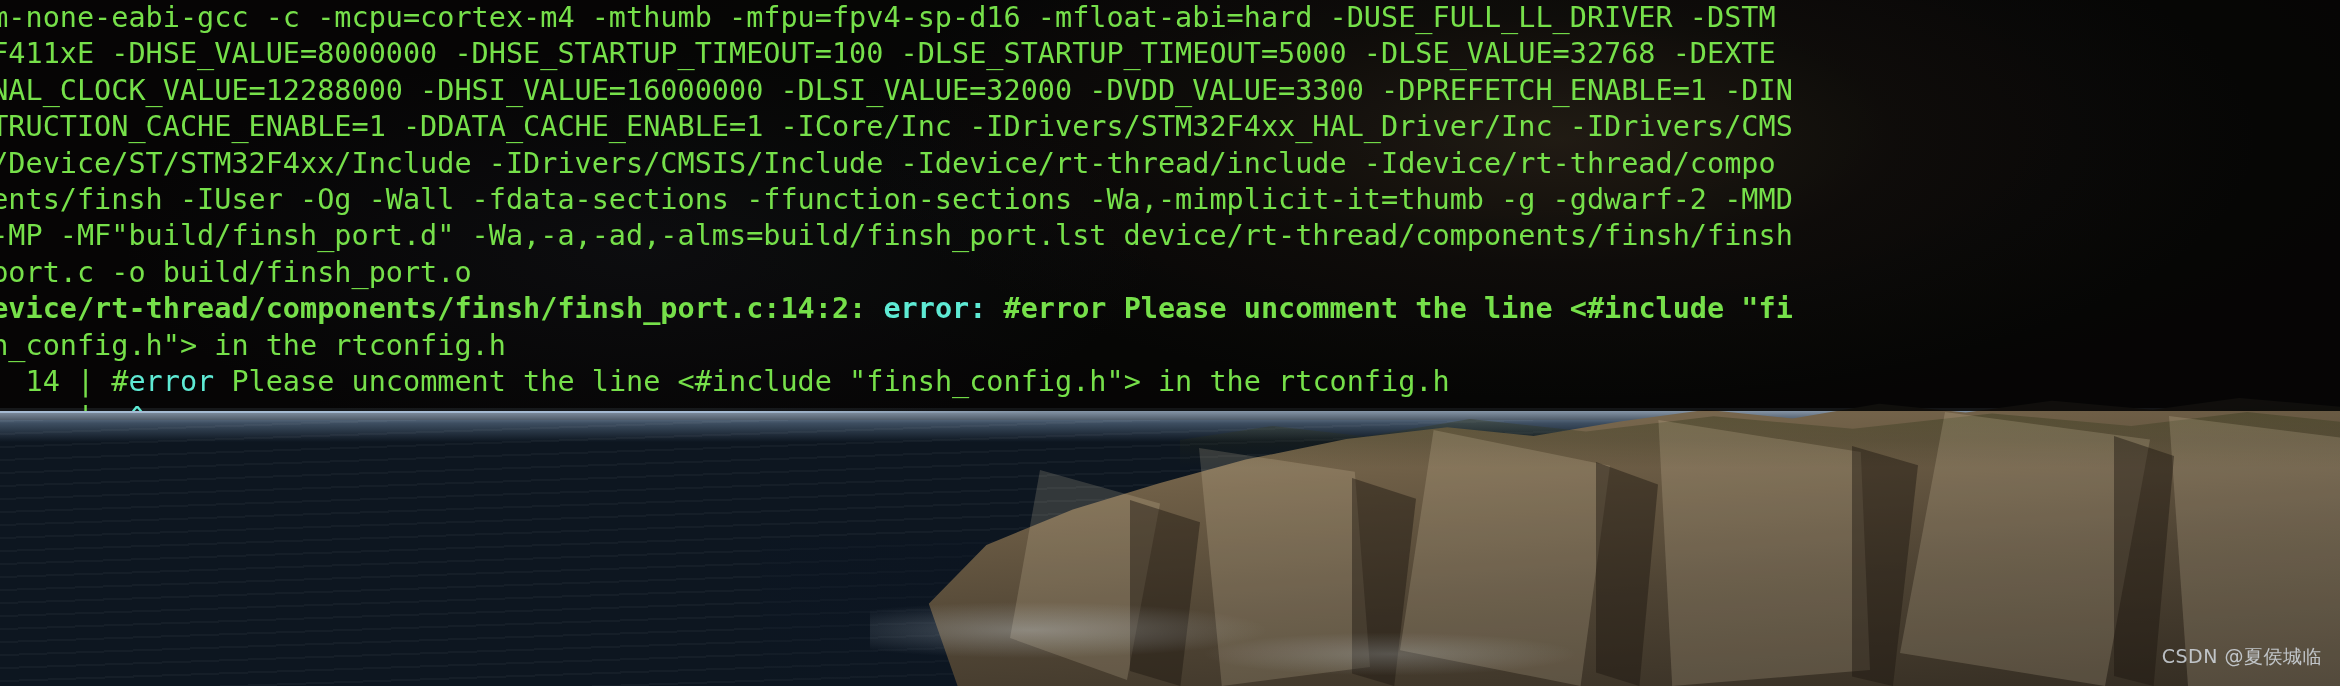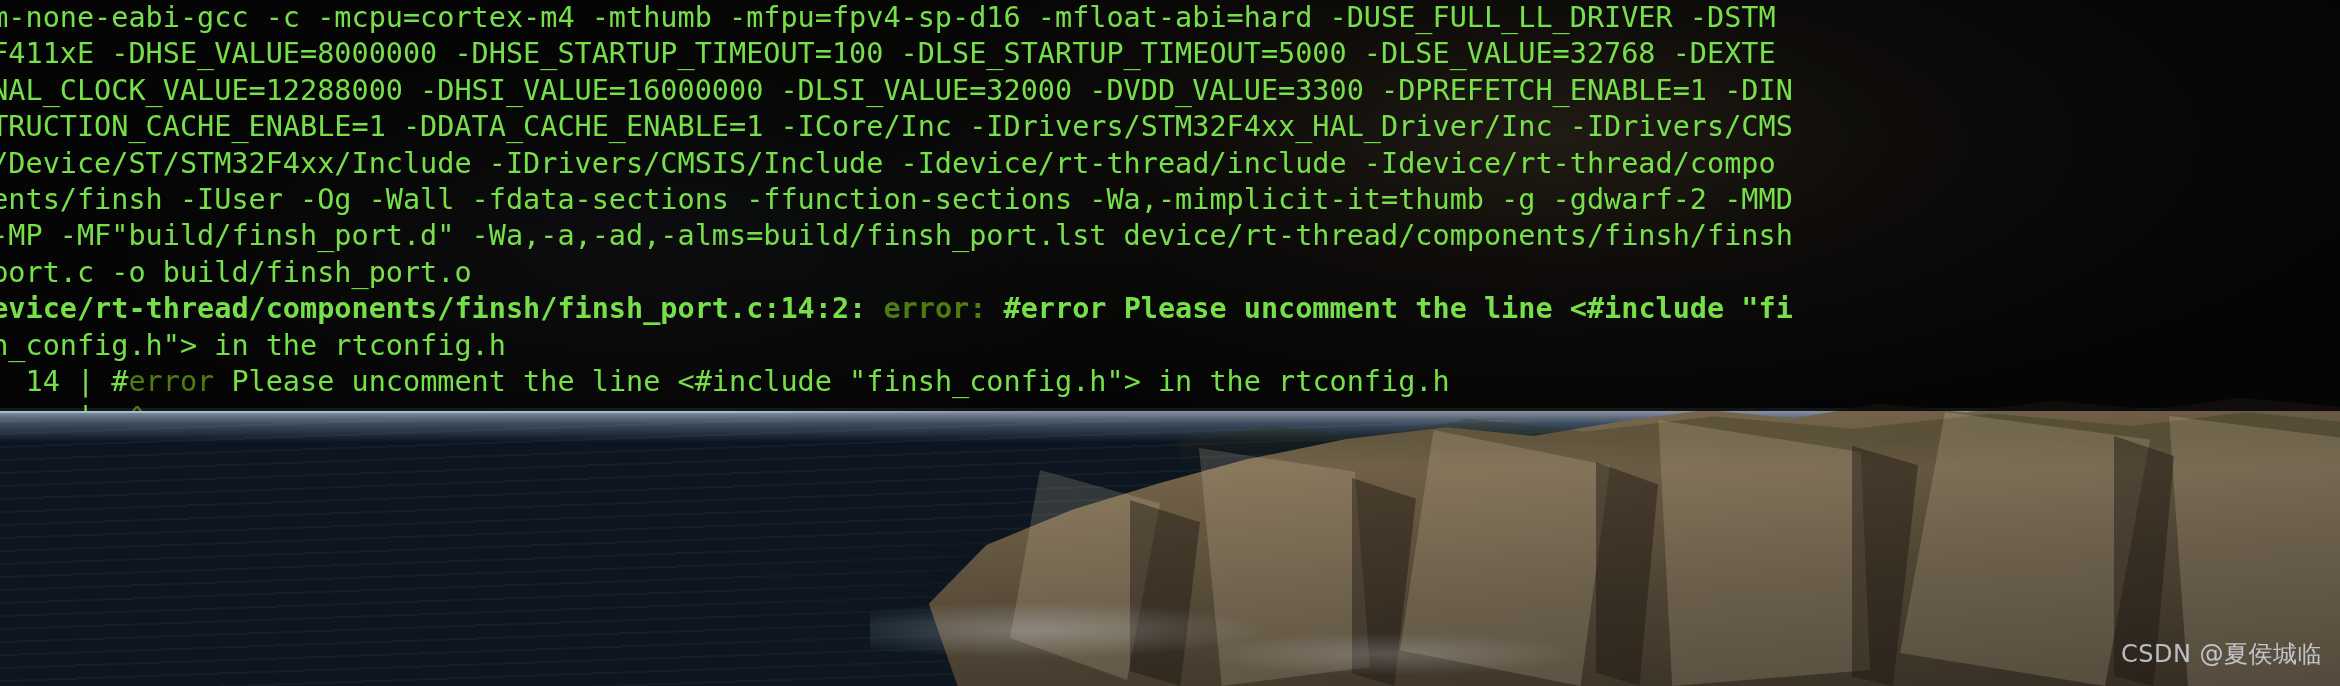--- a/index.html
+++ b/index.html
@@ -150,30 +150,30 @@
     white-space: pre;
     margin: 0;
     padding: 0;
   }
   
   .shift {
     display: block;
     margin-left: -26px;
   }
   .g { color: #76e04a; }
-  .err { color: #4d7c0f; }
+  .err { color: #5eead4; }
   .bold { font-weight: bold; }
 
   
   .watermark {
     position: absolute;
     right: 18px;
     bottom: 16px;
     font-family: "DejaVu Sans", "Liberation Sans", sans-serif;
-    font-size: 24px;
+    font-size: 19px;
     color: rgba(222,230,238,.78);
     letter-spacing: .5px;
     white-space: nowrap;
   }
 </style>
 </head>
 <body>
 
 <div id="screen">
 

